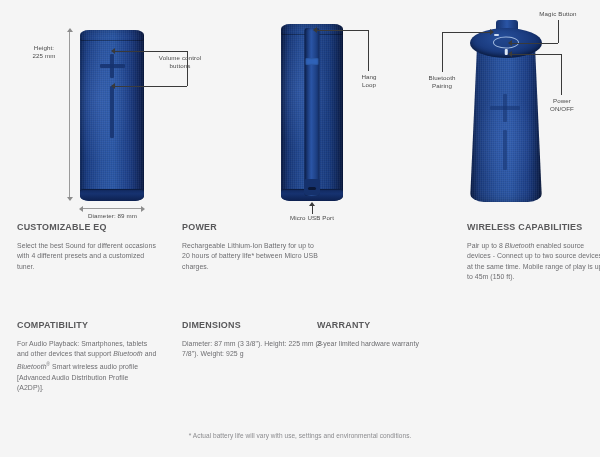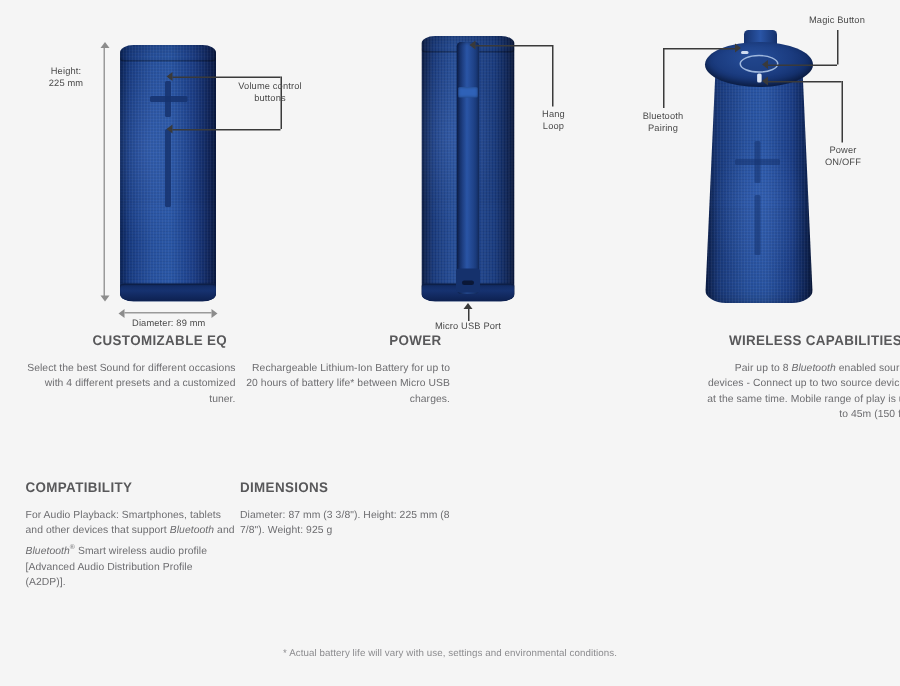--- a/index.html
+++ b/index.html
@@ -131,21 +131,21 @@
   .iso-neck {
     position: absolute; left: 496px; top: 20px; width: 22px; height: 12px;
     background: linear-gradient(90deg,#16326d,#2a55a6 50%,#14306a);
     border-radius: 3px 3px 0 0;
   }
 
   
   .specs { position: absolute; left: 0; top: 222px; width: 600px; }
   .row { position: relative; width: 600px; }
   .col { position: absolute; width: 140px; }
-  .c0 { left: 17px; } .c1 { left: 160px; } .c2 { left: 317px; } .c3 { left: 467px; }
+  .c0 { left: 17px; } .c1 { left: 182px; } .c2 { left: 317px; } .c3 { left: 467px; }
   .spec-h {
     font-size: 9.3px; font-weight: bold; color: #58585a;
     letter-spacing: .25px; margin-bottom: 9px;
     transform: scaleX(.96); transform-origin: left;
   }
   .spec-b {
     font-size: 6.9px; line-height: 10.4px; color: #6d6d70;
     letter-spacing: .05px;
   }
   .spec-b i { font-style: italic; }
@@ -237,21 +237,21 @@
 
     <div class="line h" style="left:512px; top:54px; width:49px;"></div>
     <div class="line v" style="left:561px; top:54px; height:41px;"></div>
     <div class="arrow left" style="left:508px; top:51px;"></div>
     <div class="callout-text" style="left:540px; top:97px; width:44px;">Power
 ON/OFF</div>
   </div>
 
   <div class="specs">
 
-    <div class="row" style="height:98px;text-align:right;">
+    <div class="row" style="height:98px;">
       <div class="col c0">
         <div class="spec-h">CUSTOMIZABLE EQ</div>
         <div class="spec-b">Select the best Sound for different occasions with 4 different presets and a customized tuner.</div>
       </div>
       <div class="col c1">
         <div class="spec-h">POWER</div>
         <div class="spec-b">Rechargeable Lithium-Ion Battery for up to 20 hours of battery life* between Micro USB charges.</div>
       </div>
       <div class="col c3">
         <div class="spec-h">WIRELESS CAPABILITIES</div>
@@ -261,17 +261,21 @@
 
     <div class="row" style="height:100px;">
       <div class="col c0">
         <div class="spec-h">COMPATIBILITY</div>
         <div class="spec-b"><span>For Audio Playback: Smartphones, tablets and other devices that support </span><i>Bluetooth</i><span> and </span><i>Bluetooth</i><sup>®</sup><span> Smart wireless audio profile [Advanced Audio Distribution Profile (A2DP)].</span></div>
       </div>
       <div class="col c1">
         <div class="spec-h">DIMENSIONS</div>
         <div class="spec-b">Diameter: 87 mm (3 3/8"). Height: 225 mm (8 7/8"). Weight: 925 g</div>
       </div>
+      <div class="col c2">
+        <div class="spec-h">WARRANTY</div>
+        <div class="spec-b">2-year limited hardware warranty</div>
+      </div>
     </div>
   </div>
 
   <div class="footnote">* Actual battery life will vary with use, settings and environmental conditions.</div>
 </div>
 
 </body></html>

